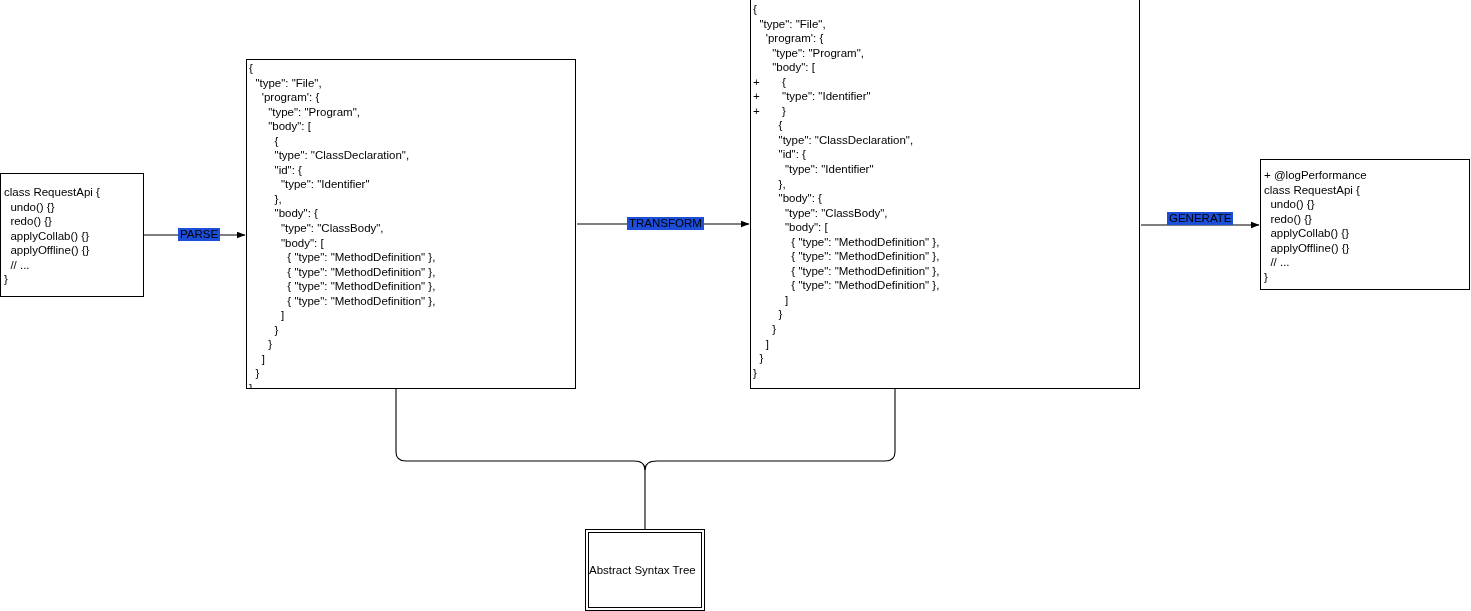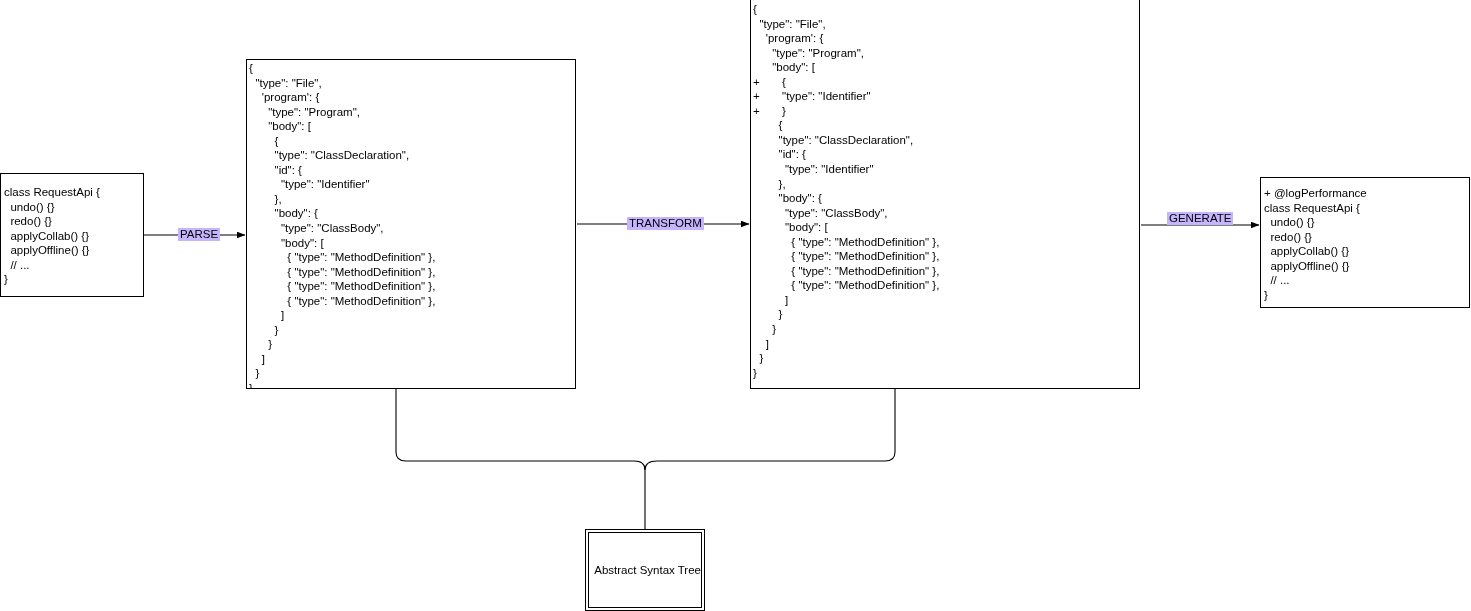--- a/index.html
+++ b/index.html
@@ -71,21 +71,21 @@
   }
   #xform-box .code {
     position: absolute;
     left: 2px;
     top: 2px;
   }
 
   
   #out-box {
     left: 1260px;
-    top: 177px;
+    top: 159px;
     width: 210px;
     height: 131px;
   }
   #out-box .code {
     position: absolute;
     left: 3px;
     top: 8px;
   }
 
   
@@ -97,34 +97,34 @@
     border: 1px solid #000000;
     padding: 2px;
   }
   #ast-label-box .inner {
     width: 100%;
     height: 100%;
     box-sizing: border-box;
     border: 1px solid #000000;
     display: flex;
     align-items: center;
-    justify-content: flex-end;
+    justify-content: flex-start;
   }
   #ast-label-box .inner span {
     font-size: 11.5px;
     color: #000000;
     white-space: nowrap;
   }
 
   
   .edge-label {
     position: absolute;
     font-size: 11.5px;
     color: #000000;
-    background: #c4b5fd;
+    background: #1d4ed8;
     padding: 0 2px;
     white-space: nowrap;
     line-height: 13px;
   }
   #label-parse     { left: 178px;  top: 228px; text-align: center; }
   #label-transform { left: 627px;  top: 217px; }
   #label-generate  { left: 1167px; top: 212px; }
 </style>
 </head>
 <body>

